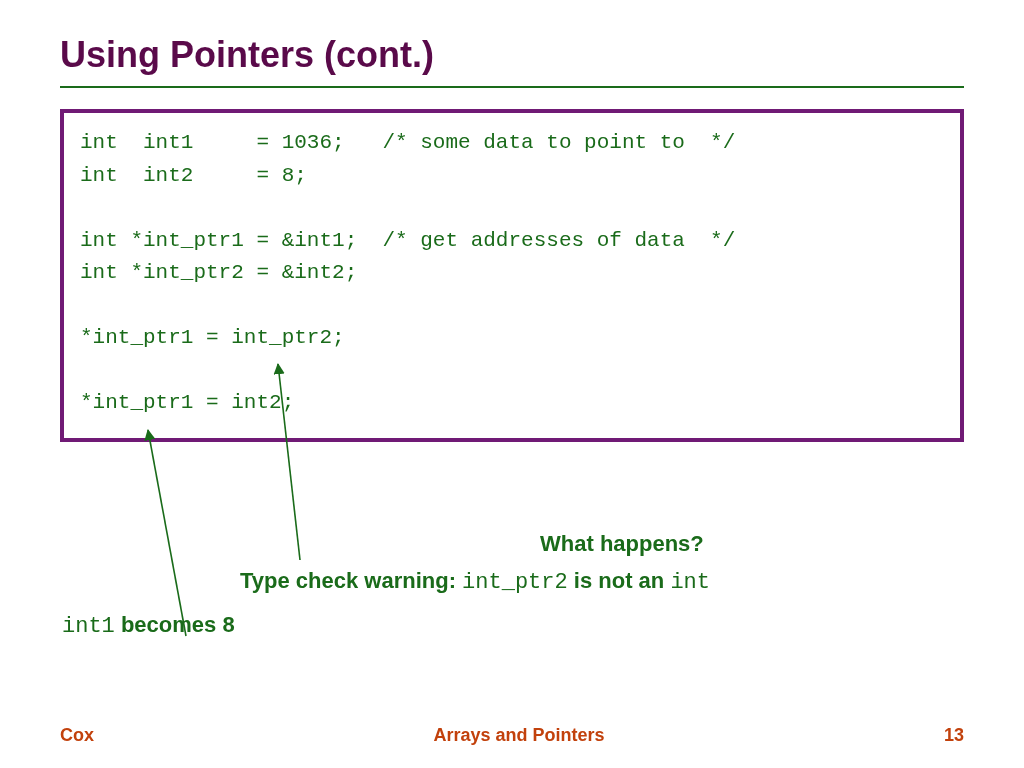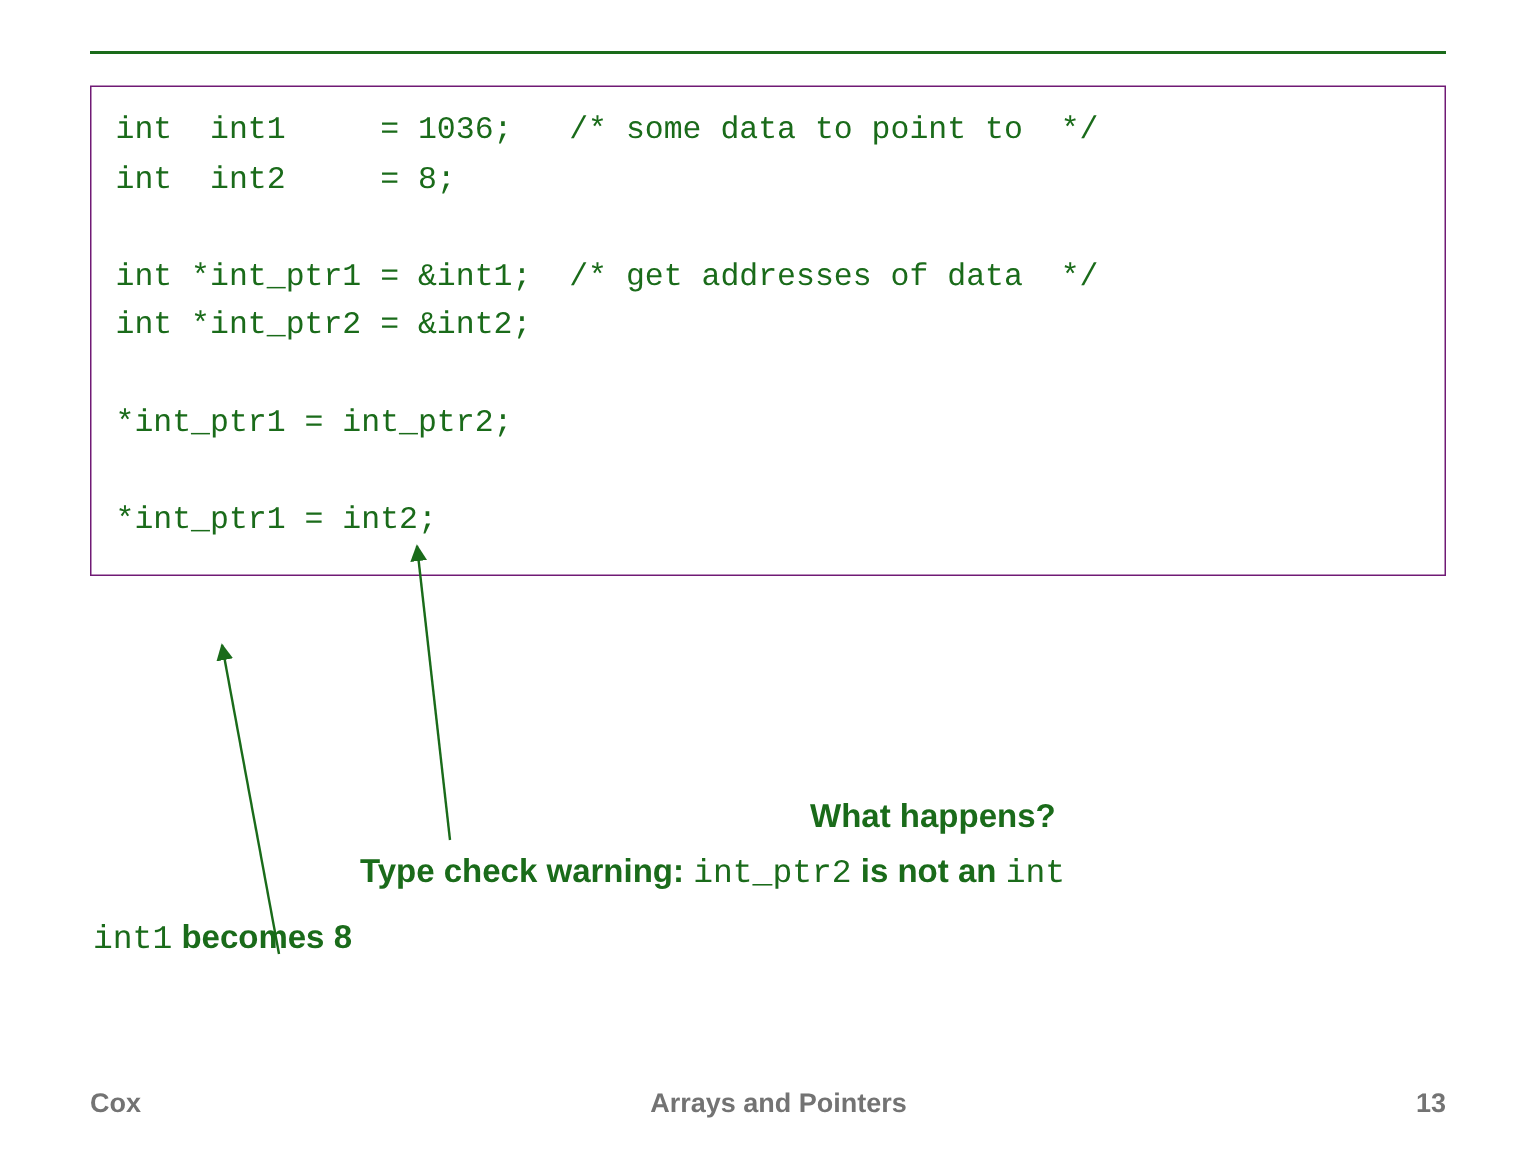--- a/index.html
+++ b/index.html
@@ -23,21 +23,21 @@
     font-weight: bold;
     font-size: 36px;
     margin: 0 0 10px 0;
   }
   .hr {
     border: none;
     border-top: 2px solid #1a6b1a;
     margin: 0 0 20px 0;
   }
   .codebox {
-    border: 1px solid #701a75;
+    border: 4px solid #701a75;
     padding: 14px 4px 18px 16px;
     color: #1a6b1a;
     font-family: "Courier New", Courier, monospace;
     font-size: 21px;
     line-height: 1.55;
     white-space: pre;
   }
   .annot {
     position: absolute;
     color: #1a6b1a;
@@ -49,37 +49,38 @@
     font-weight: normal;
   }
   .footer {
     position: absolute;
     left: 0; right: 0;
     bottom: 22px;
     padding: 0 60px;
     box-sizing: border-box;
     display: flex;
     justify-content: space-between;
-    color: #737373;
+    color: #c2410c;
     font-weight: bold;
     font-size: 18px;
   }
   svg.arrows {
     position: absolute;
     left: 0; top: 0;
     width: 1024px;
     height: 768px;
     pointer-events: none;
   }
 </style>
 </head>
 <body>
 
 <div class="slide">
 
+  <h1 class="title">Using Pointers (cont.)</h1>
   <hr class="hr">
 
   <pre class="codebox">int  int1     = 1036;   /* some data to point to  */
 int  int2     = 8;
 
 int *int_ptr1 = &amp;int1;  /* get addresses of data  */
 int *int_ptr2 = &amp;int2;
 
 *int_ptr1 = int_ptr2;
 

